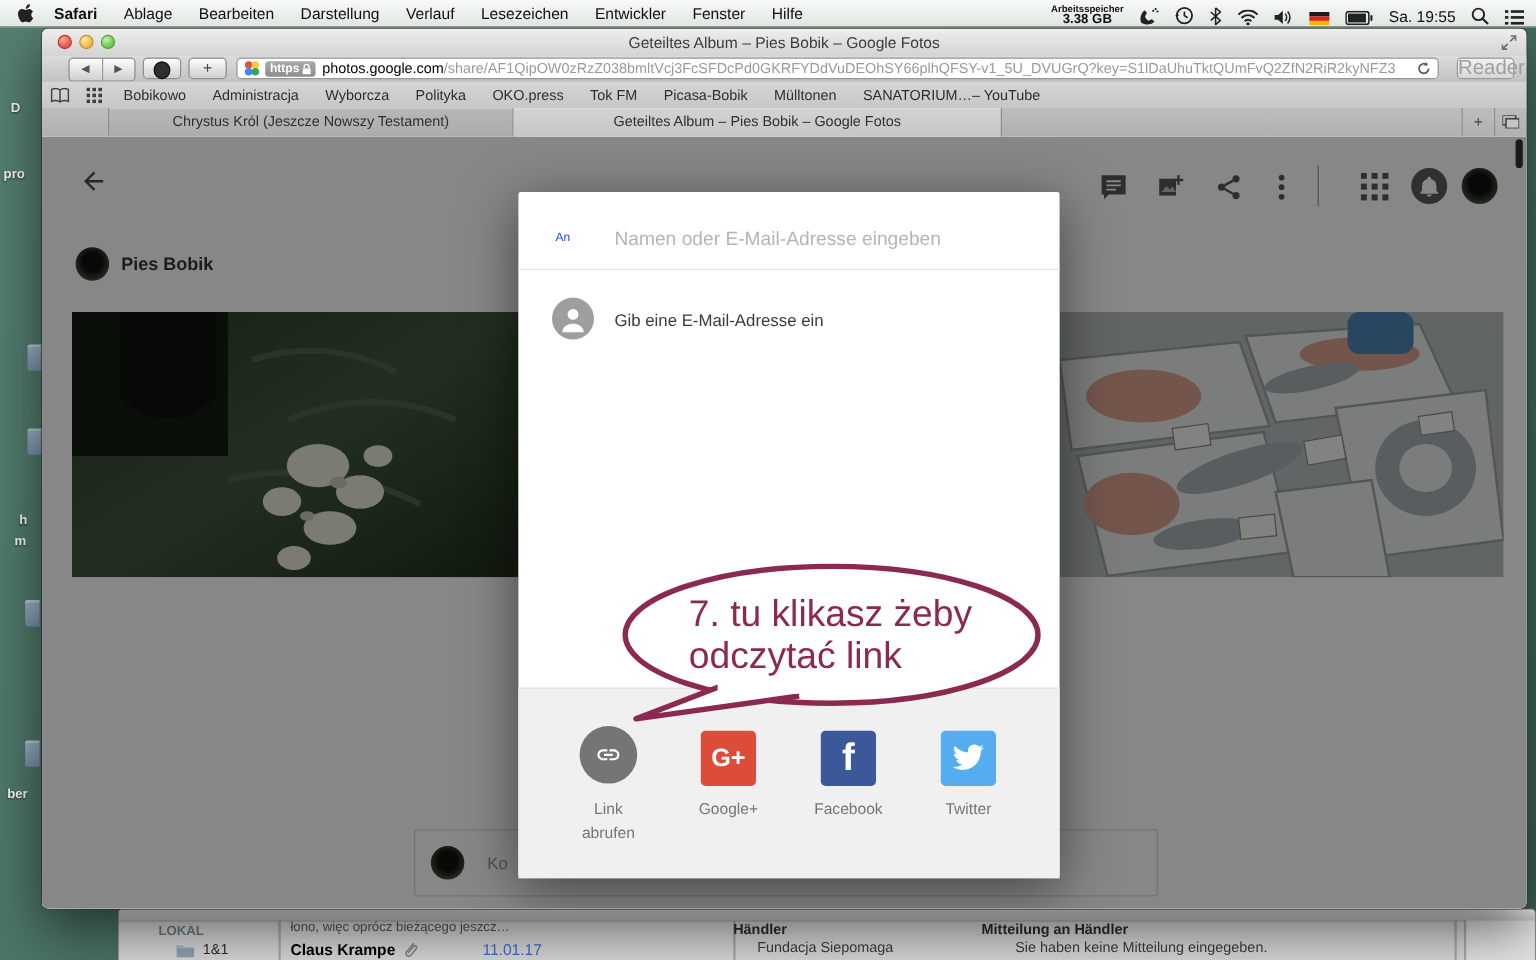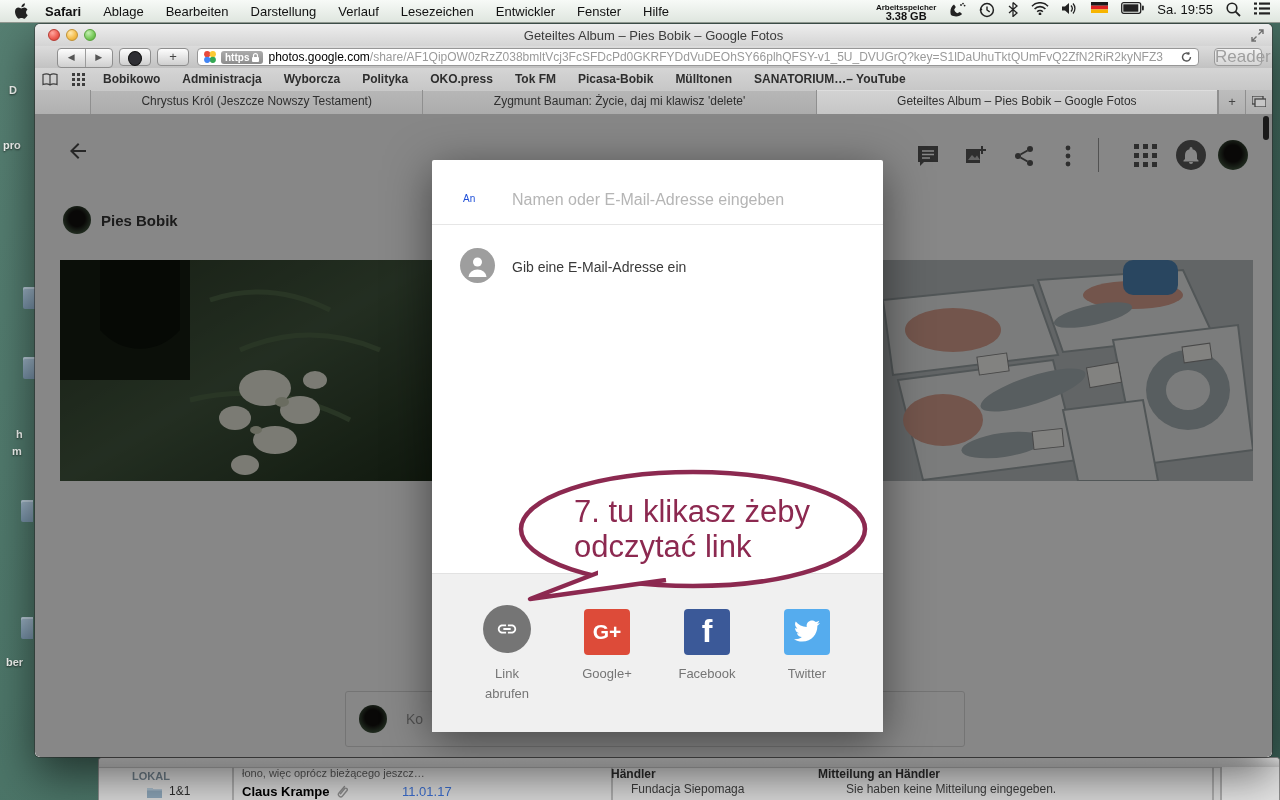--- a/index.html
+++ b/index.html
@@ -5,21 +5,21 @@
   html,body{margin:0;padding:0}
   body{width:1280px;height:800px;overflow:hidden;position:relative;
        background:linear-gradient(135deg,#567f72 0%,#4a7366 45%,#3a6157 100%);
        font-family:"Liberation Sans",sans-serif;-webkit-font-smoothing:antialiased}
   .abs{position:absolute}
   
   #menubar{position:absolute;left:0;top:0;width:1280px;height:22px;z-index:60;
            background:linear-gradient(#f7faf7,#dfe6df);border-bottom:1px solid #8f978f;
            display:flex;align-items:center;font-size:13px;color:#111}
   #menubar .mi{margin:0 11px;white-space:nowrap}
-  #menubar .right{margin-left:auto;display:flex;align-items:flex-start;gap:13px;padding-right:10px}
+  #menubar .right{margin-left:auto;display:flex;align-items:flex-end;gap:13px;padding-right:10px}
   .memblock{text-align:center;line-height:9px;padding-top:1px}
   .memblock .l1{font-size:8px;font-weight:bold}
   .memblock .l2{font-size:11px;font-weight:bold}
   .clocktxt{font-size:13px}
   
   #safari{position:absolute;left:35px;top:24px;width:1237px;height:733px;z-index:10;
           border-radius:5px;box-shadow:0 18px 45px rgba(0,0,0,.55),0 0 0 1px rgba(60,60,60,.55);
           background:#c9c9c9}
   #titlebar{position:absolute;left:0;top:0;right:0;height:22px;border-radius:5px 5px 0 0;
             background:linear-gradient(#eeeeee,#d4d4d4);border-bottom:1px solid #b2b2b2}
@@ -45,21 +45,21 @@
   #urlfield .fav{margin:0 4px 0 5px;flex:0 0 auto}
   .httpsbadge{flex:0 0 auto;background:linear-gradient(#ababab,#8d8d8d);color:#fff;font-size:10px;font-weight:bold;
               border-radius:3px;padding:1px 4px;display:flex;align-items:center;gap:3px;margin-right:5px}
   .urltext{flex:1 1 auto;font-size:12px;white-space:nowrap;overflow:hidden;color:#9a9a9a}
   .urltext b{color:#000;font-weight:normal}
   #reloadicon{flex:0 0 auto;color:#555;font-size:12px;margin:0 6px}
   #readerbtn{position:absolute;right:10px;top:2px;width:48px;height:18px;border:1px solid #9a9a9a;border-radius:4px;
              background:linear-gradient(#f2f2f2,#d6d6d6);color:#9f9f9f;font-size:17px;text-align:center;line-height:16px;box-sizing:border-box}
   #bookmarksbar{position:absolute;left:0;top:44px;right:0;height:22px;
                 background:linear-gradient(#d5d5d5,#c7c7c7);border-bottom:1px solid #a2a2a2;
-                display:flex;align-items:center;font-size:12px;font-weight:bold;color:#2e2e2e}
+                display:flex;align-items:center;font-size:12px;font-weight:normal;color:#2e2e2e}
   #bookmarksbar .bk{margin:0 11px;white-space:nowrap}
   #bookmarksbar .bicon{margin:0 7px;color:#444}
   #tabbar{position:absolute;left:0;top:66px;right:0;height:24px;background:linear-gradient(#bdbdbd,#b0b0b0);
           border-bottom:1px solid #9b9b9b;display:flex}
   .tab{height:100%;box-sizing:border-box;font-size:12px;color:#2f2f2f;text-align:center;line-height:23px;
        white-space:nowrap;overflow:hidden;text-overflow:ellipsis;padding:0 14px;
        border-right:1px solid #8f8f8f;background:linear-gradient(#b7b7b7,#acacac);
        box-shadow:inset 0 1px 0 rgba(255,255,255,.25)}
   .tab.first{border-left:1px solid #8f8f8f;margin-left:55px}
   .tab.active{background:linear-gradient(#d3d3d3,#c6c6c6)}
@@ -211,21 +211,20 @@
     <span class="bk">Polityka</span>
     <span class="bk">OKO.press</span>
     <span class="bk">Tok FM</span>
     <span class="bk">Picasa-Bobik</span>
     <span class="bk">Mülltonen</span>
     <span class="bk">SANATORIUM…– YouTube</span>
   </div>
 
   <div id="tabbar">
     <div class="tab first" style="width:338px">Chrystus Król (Jeszcze Nowszy Testament)</div>
-    <div class="tab" style="width:399px">Zygmunt Bauman: Życie, daj mi klawisz 'delete'</div>
     <div class="tab active" style="width:407px">Geteiltes Album – Pies Bobik – Google Fotos</div>
     <div class="tabtools">
       <div class="ttbtn">+</div>
       <div class="ttbtn">
         <svg width="14" height="11" viewBox="0 0 14 11" style="margin:6px auto 0">
             <rect x="0" y="0" width="11" height="8" fill="none" stroke="#444" stroke-width="1.3"></rect>
             <rect x="3" y="3" width="11" height="8" fill="#c6c6c6" stroke="#444" stroke-width="1.3"></rect>
           </svg>
       </div>
     </div>

